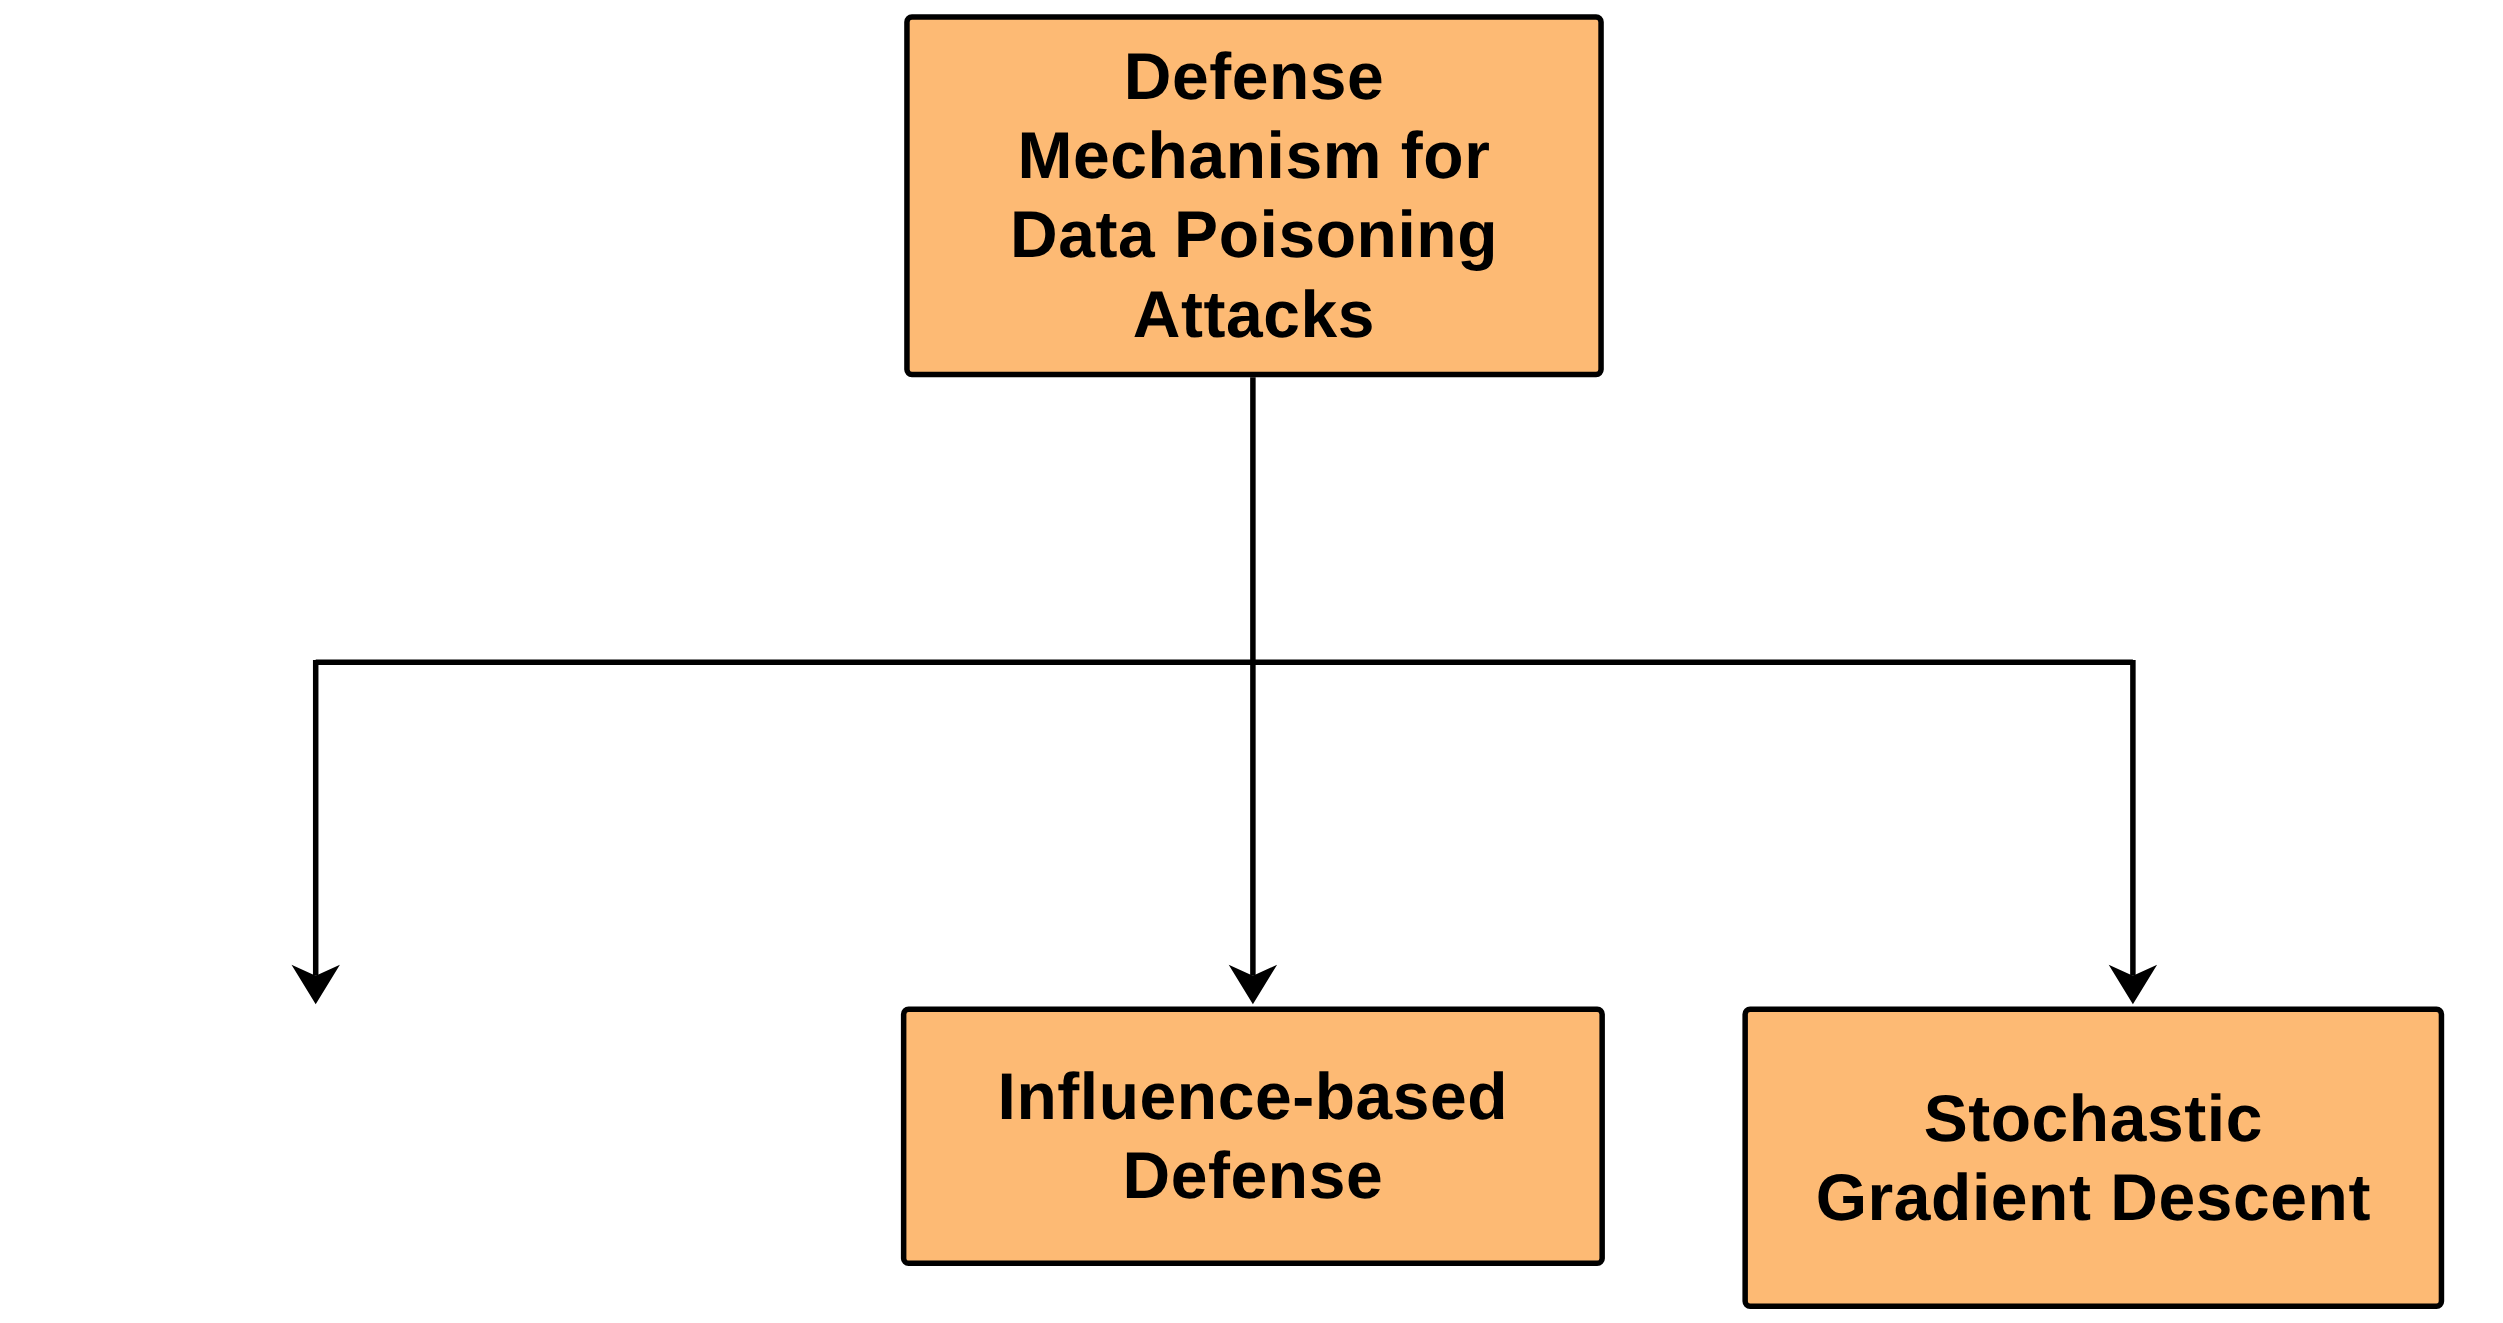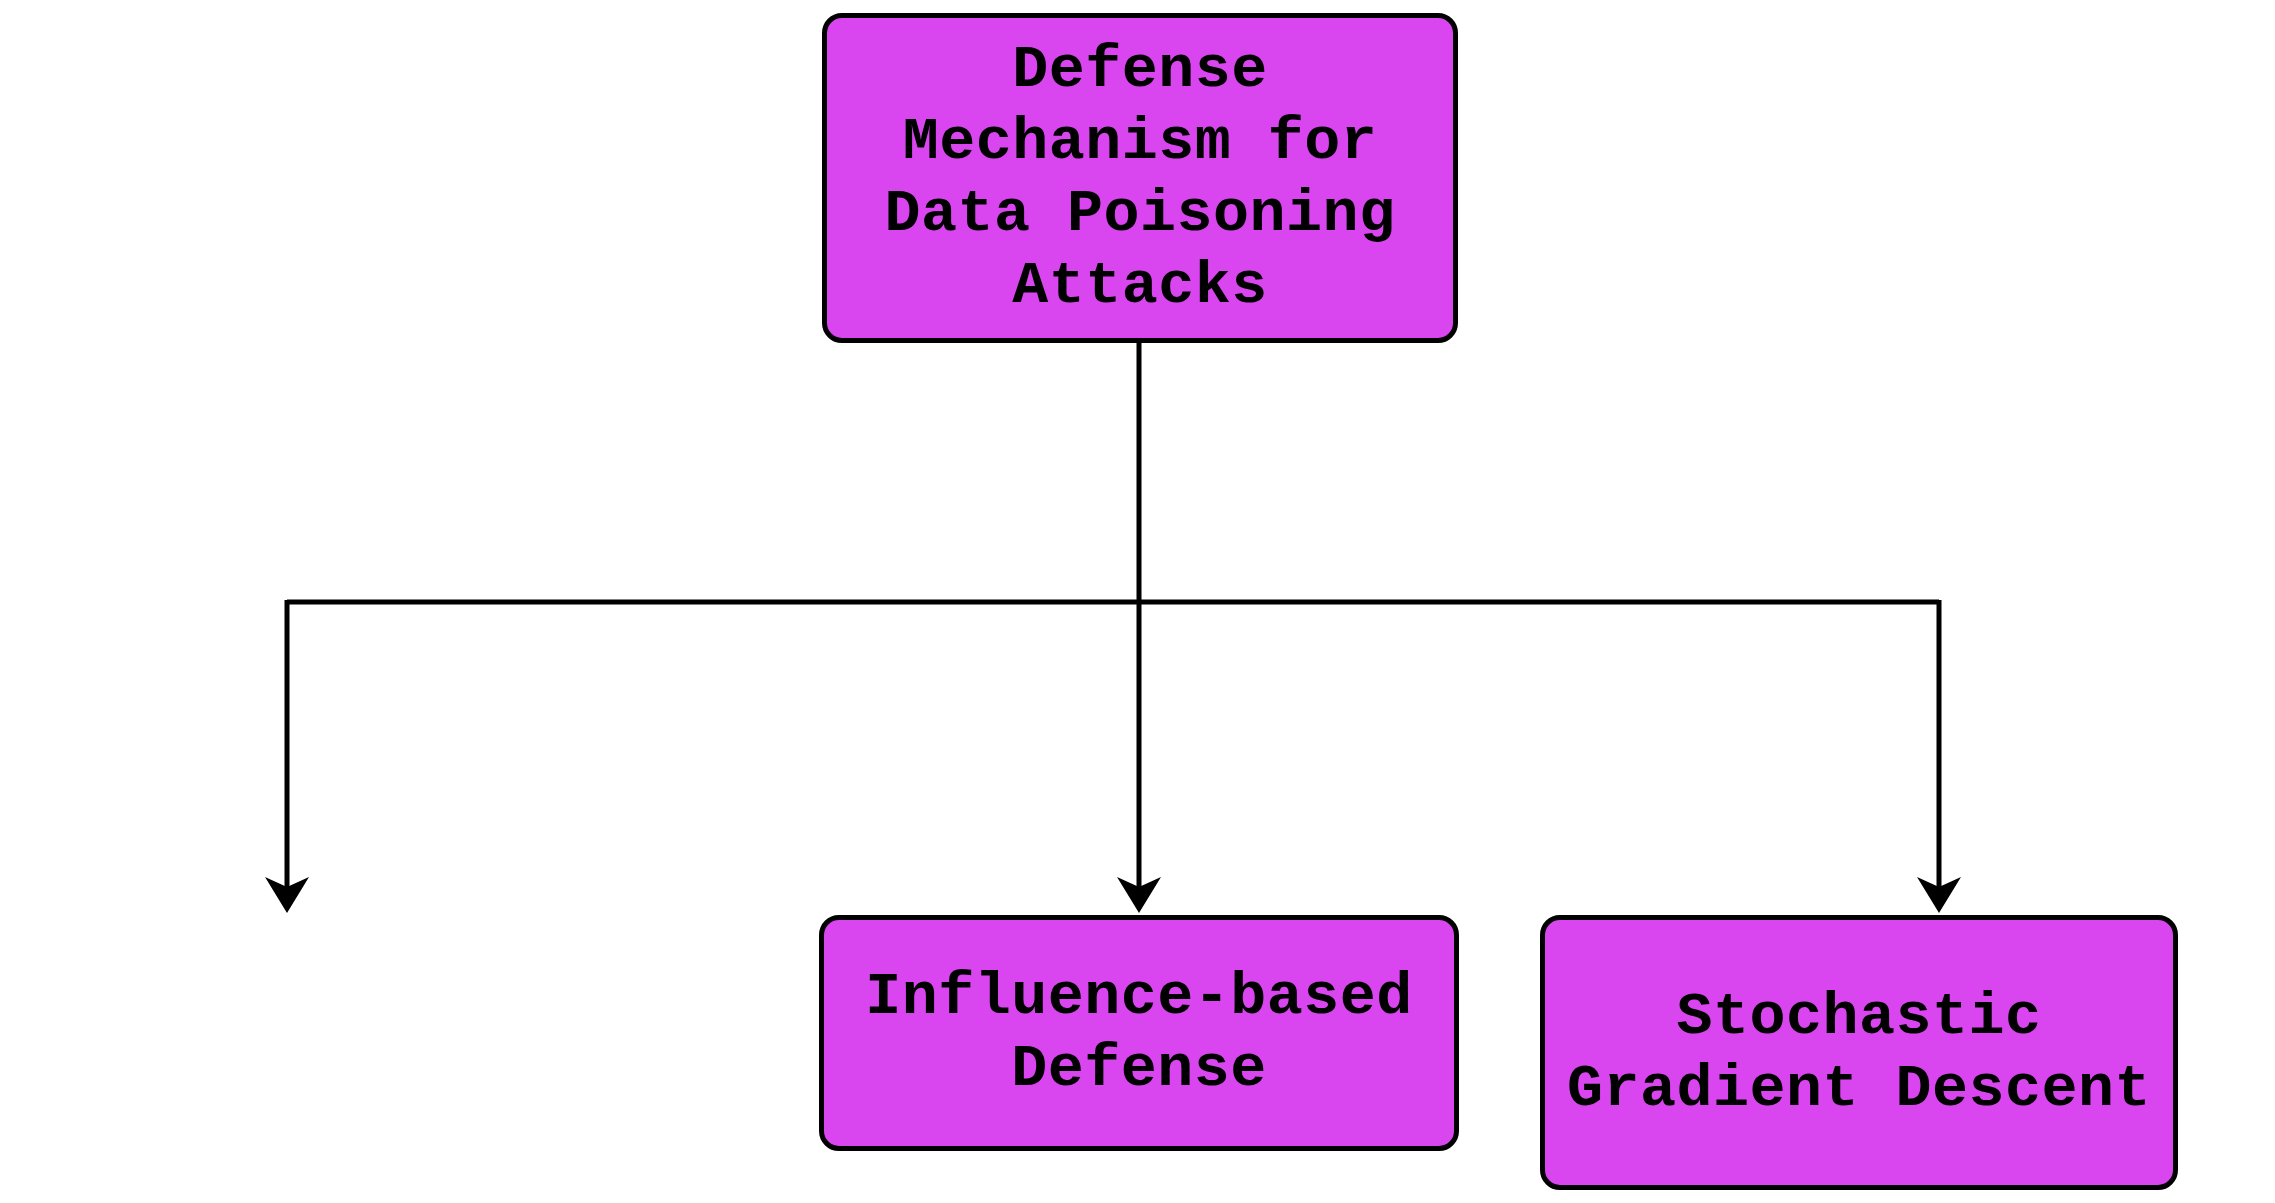--- a/index.html
+++ b/index.html
@@ -19,39 +19,38 @@
     position: absolute;
     left: 0;
     top: 0;
     width: 2275px;
     height: 1203px;
     display: block;
   }
   .node {
     position: absolute;
     box-sizing: border-box;
-    background: #d946ef;
+    background: #fdba74;
     border: 5px solid #000000;
-    border-radius: 20px;
+    border-radius: 7px;
     display: flex;
     align-items: center;
     justify-content: center;
     text-align: center;
     color: #000000;
     font-weight: bold;
     font-size: 60px;
     line-height: 1.2;
     white-space: pre-line;
     letter-spacing: 0.5px;
-    font-family: Liberation Mono, monospace;
   }
   .node-root   { left: 822px;  top: 13px;  width: 636px; height: 330px; }
   .node-left   { left: 8px;    top: 915px; width: 658px; height: 275px; }
   .node-mid    { left: 819px;  top: 915px; width: 640px; height: 236px; }
-  .node-right  { left: 1540px; top: 915px; width: 638px; height: 275px; }
+  .node-right  { left: 1584px; top: 915px; width: 638px; height: 275px; }
   .edge-line {
     stroke: #000000;
     stroke-width: 5;
     fill: none;
   }
   .edge-arrowhead {
     fill: #000000;
     stroke: none;
   }
 </style>

